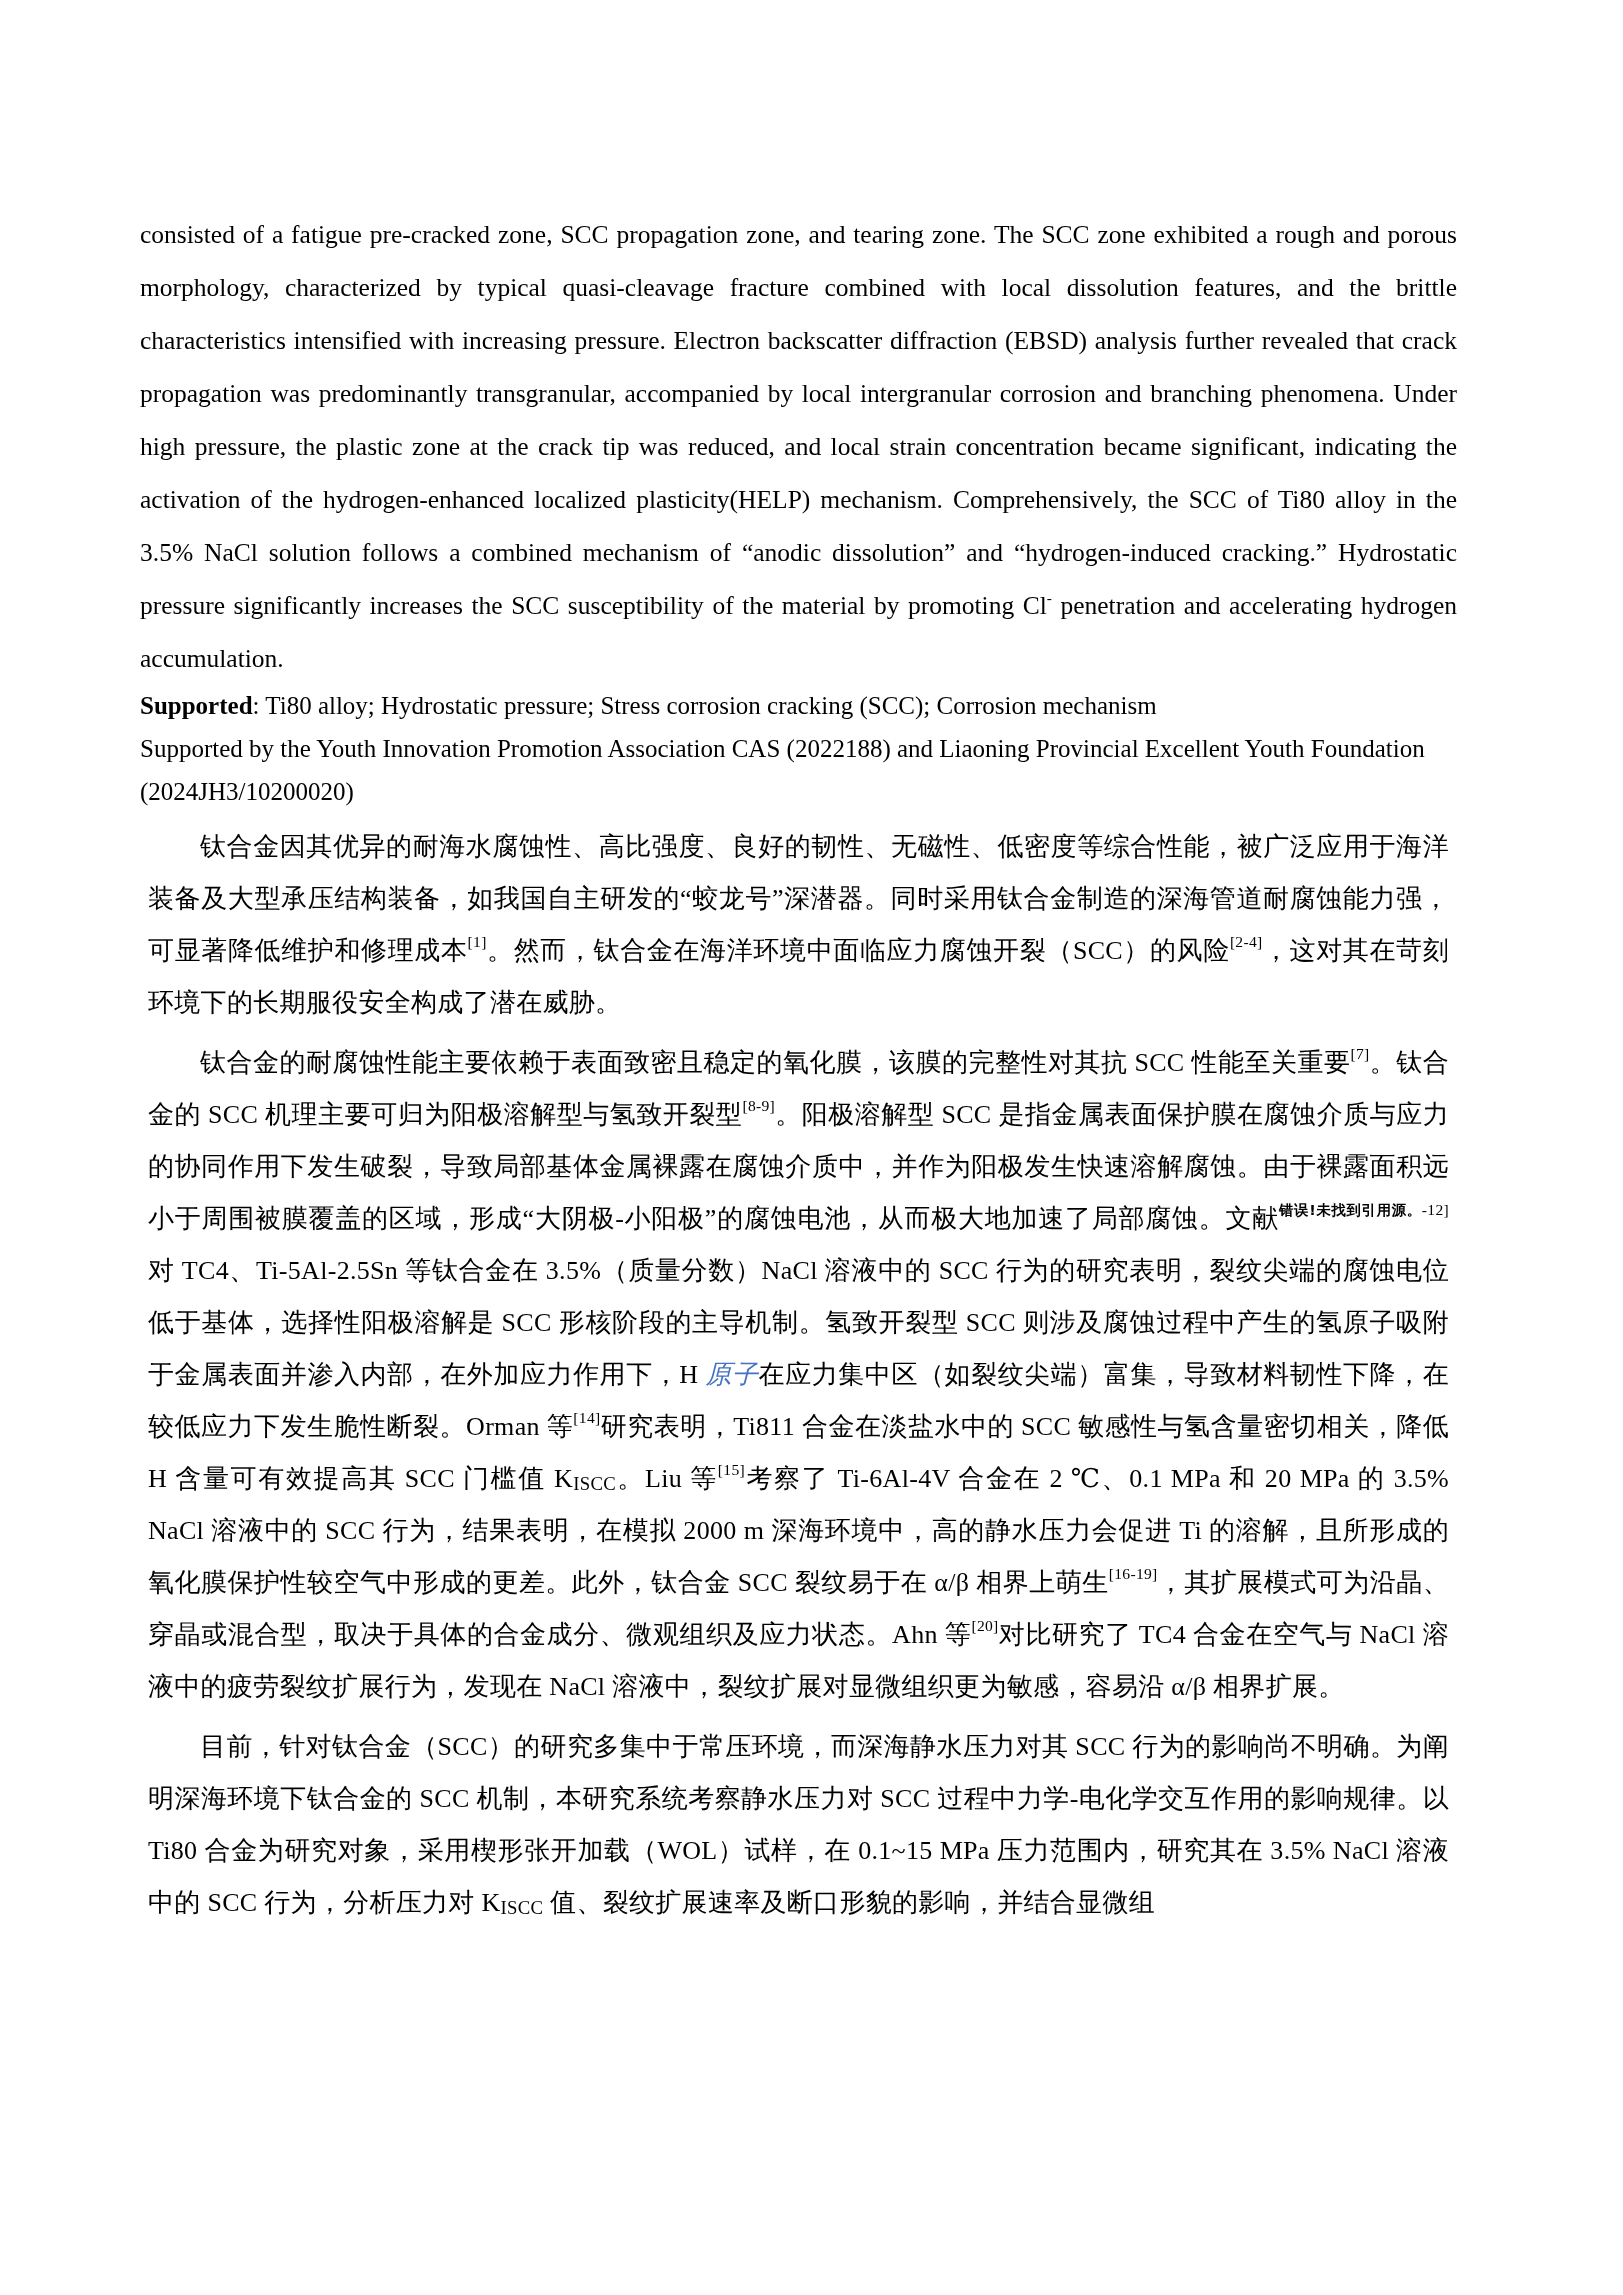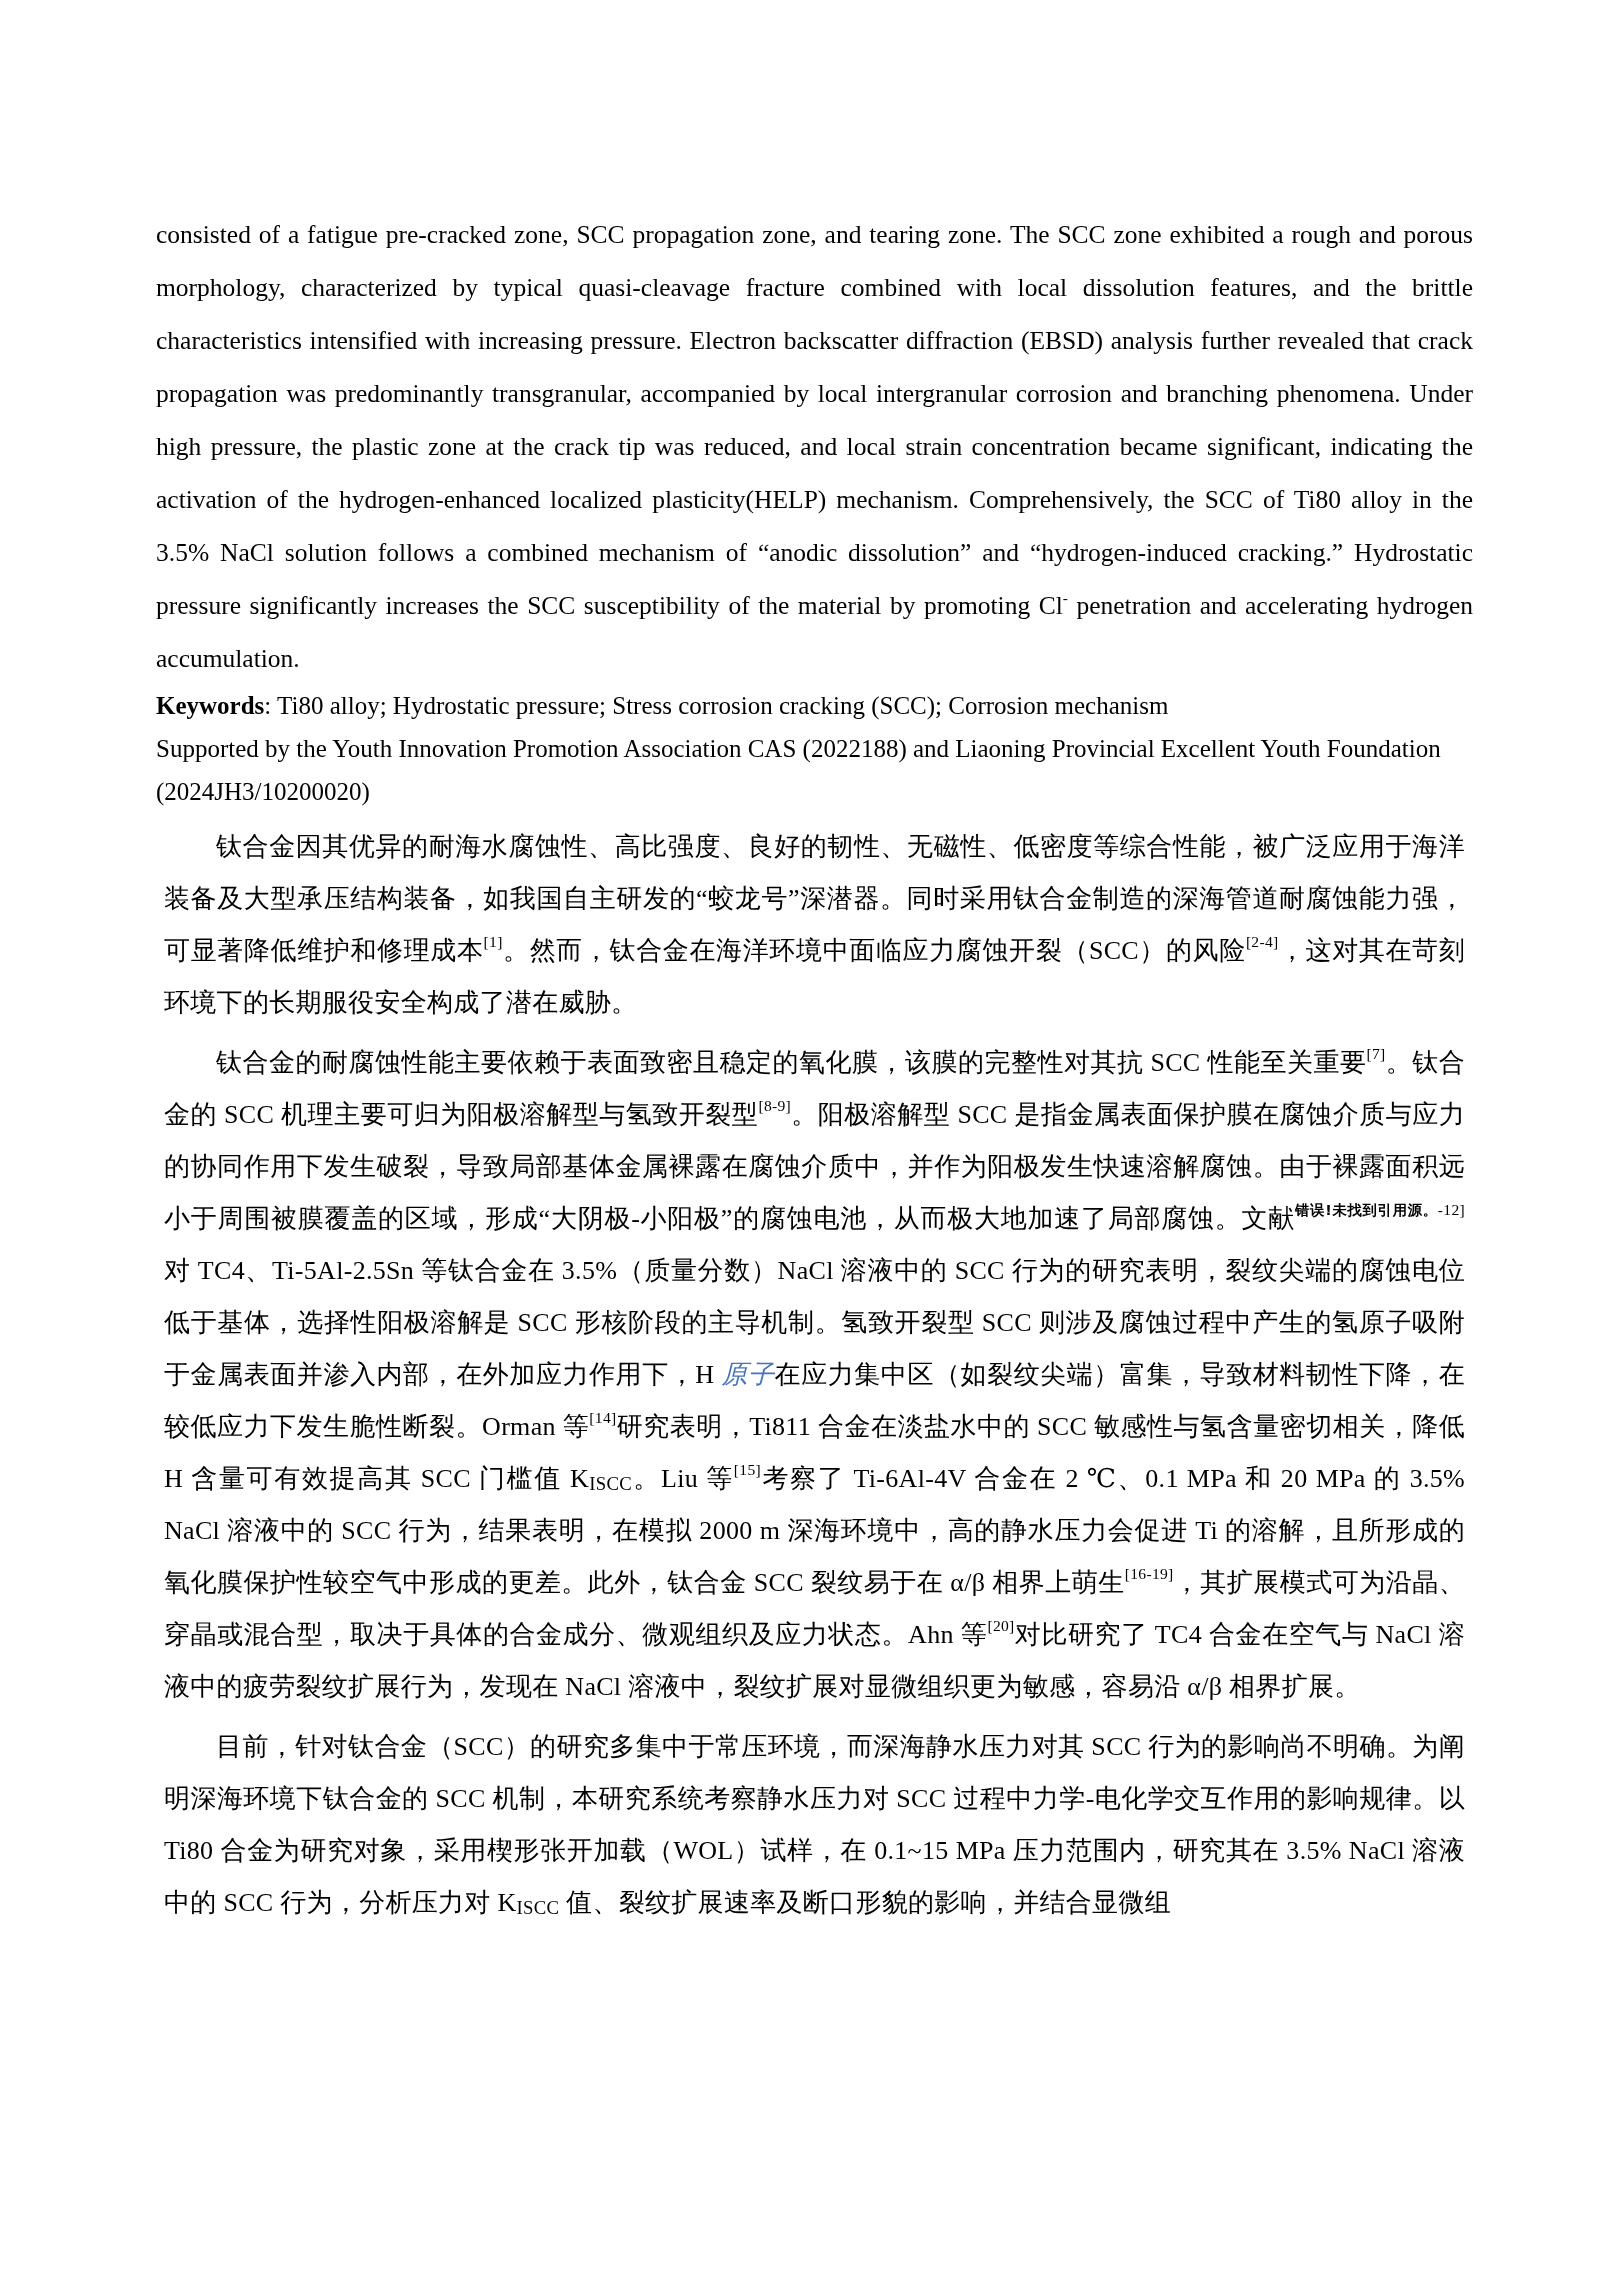--- a/index.html
+++ b/index.html
@@ -1,18 +1,18 @@
 <!DOCTYPE html>
 <html style="font-size:10.5px"><head>
 <meta charset="utf-8">
 <style>
   html, body { margin: 0; padding: 0; background: #ffffff; }
   body { width: 1623px; height: 2295px; position: relative; overflow: hidden; }
   .page {
-    position: absolute; left: 156px; top: 208px; width: 1317px;
+    position: absolute; left: 140px; top: 208px; width: 1317px;
     font-family: "Liberation Serif", "DejaVu Serif", serif;
     color: #000000; font-size: 25.5px;
   }
   .en-p {
     margin: 0; line-height: 53px; text-align: justify;
   }
   .kw-line, .fund-line {
     margin: 0; line-height: 43px; font-size: 25px; text-align: left;
   }
   .kw-line { margin-top: -1.3px; }
@@ -27,21 +27,21 @@
   .xref-error { font-weight: bold; font-size: 0.55em; vertical-align: 0.85em; line-height: 0; font-family: "DejaVu Sans", sans-serif; }
   .linked { color: #4472c4; font-style: italic; }
 </style>
 </head>
 <body>
 
 <div class="page">
   <p class="en-p">consisted of a fatigue pre-cracked zone, SCC propagation zone, and tearing zone. The SCC zone exhibited a rough and porous morphology, characterized by typical quasi-cleavage fracture combined with local dissolution features, and the brittle characteristics intensified with increasing pressure. Electron backscatter diffraction (EBSD) analysis further revealed that crack propagation was predominantly transgranular, accompanied by local intergranular corrosion and branching phenomena. Under high pressure, the plastic zone at the crack tip was reduced, and local strain concentration became significant, indicating the activation of the hydrogen-enhanced localized plasticity(HELP) mechanism. Comprehensively, the SCC of Ti80 alloy in the 3.5% NaCl solution follows a combined mechanism of “anodic dissolution” and “hydrogen-induced cracking.” Hydrostatic pressure significantly increases the SCC susceptibility of the material by promoting Cl<sup>-</sup> penetration and accelerating hydrogen accumulation.</p>
 
   <p class="kw-line">
-    <span class="kw-label">Keywords</span><span>: Ti80 alloy; Hydrostatic pressure; Stress corrosion cracking (SCC); Corrosion mechanism</span>
+    <span class="kw-label">Supported</span><span>: Ti80 alloy; Hydrostatic pressure; Stress corrosion cracking (SCC); Corrosion mechanism</span>
   </p>
 
   <p class="fund-line">Supported by the Youth Innovation Promotion Association CAS (2022188) and Liaoning Provincial Excellent Youth Foundation (2024JH3/10200020)</p>
 
   <div class="zh-block">
     <p class="zh-p">钛合金因其优异的耐海水腐蚀性、高比强度、良好的韧性、无磁性、低密度等综合性能，被广泛应用于海洋装备及大型承压结构装备，如我国自主研发的“蛟龙号”深潜器。同时采用钛合金制造的深海管道耐腐蚀能力强，可显著降低维护和修理成本<sup>[1]</sup>。然而，钛合金在海洋环境中面临应力腐蚀开裂（SCC）的风险<sup>[2-4]</sup>，这对其在苛刻环境下的长期服役安全构成了潜在威胁。</p>
     <p class="zh-p">钛合金的耐腐蚀性能主要依赖于表面致密且稳定的氧化膜，该膜的完整性对其抗 SCC 性能至关重要<sup>[7]</sup>。钛合金的 SCC 机理主要可归为阳极溶解型与氢致开裂型<sup>[8-9]</sup>。阳极溶解型 SCC 是指金属表面保护膜在腐蚀介质与应力的协同作用下发生破裂，导致局部基体金属裸露在腐蚀介质中，并作为阳极发生快速溶解腐蚀。由于裸露面积远小于周围被膜覆盖的区域，形成“大阴极-小阳极”的腐蚀电池，从而极大地加速了局部腐蚀。文献<span class="xref-error">错误!未找到引用源。</span><sup>-12]</sup>对 TC4、Ti-5Al-2.5Sn 等钛合金在 3.5%（质量分数）NaCl 溶液中的 SCC 行为的研究表明，裂纹尖端的腐蚀电位低于基体，选择性阳极溶解是 SCC 形核阶段的主导机制。氢致开裂型 SCC 则涉及腐蚀过程中产生的氢原子吸附于金属表面并渗入内部，在外加应力作用下，H <span class="linked" style="color: rgb(68, 114, 196);">原子</span>在应力集中区（如裂纹尖端）富集，导致材料韧性下降，在较低应力下发生脆性断裂。Orman 等<sup>[14]</sup>研究表明，Ti811 合金在淡盐水中的 SCC 敏感性与氢含量密切相关，降低 H 含量可有效提高其 SCC 门槛值 K<sub>ISCC</sub>。Liu 等<sup>[15]</sup>考察了 Ti-6Al-4V 合金在 2 ℃、0.1 MPa 和 20 MPa 的 3.5% NaCl 溶液中的 SCC 行为，结果表明，在模拟 2000 m 深海环境中，高的静水压力会促进 Ti 的溶解，且所形成的氧化膜保护性较空气中形成的更差。此外，钛合金 SCC 裂纹易于在 α/β 相界上萌生<sup>[16-19]</sup>，其扩展模式可为沿晶、穿晶或混合型，取决于具体的合金成分、微观组织及应力状态。Ahn 等<sup>[20]</sup>对比研究了 TC4 合金在空气与 NaCl 溶液中的疲劳裂纹扩展行为，发现在 NaCl 溶液中，裂纹扩展对显微组织更为敏感，容易沿 α/β 相界扩展。</p>
     <p class="zh-p">目前，针对钛合金（SCC）的研究多集中于常压环境，而深海静水压力对其 SCC 行为的影响尚不明确。为阐明深海环境下钛合金的 SCC 机制，本研究系统考察静水压力对 SCC 过程中力学-电化学交互作用的影响规律。以 Ti80 合金为研究对象，采用楔形张开加载（WOL）试样，在 0.1~15 MPa 压力范围内，研究其在 3.5% NaCl 溶液中的 SCC 行为，分析压力对 K<sub>ISCC</sub> 值、裂纹扩展速率及断口形貌的影响，并结合显微组</p>
   </div>
 </div>

